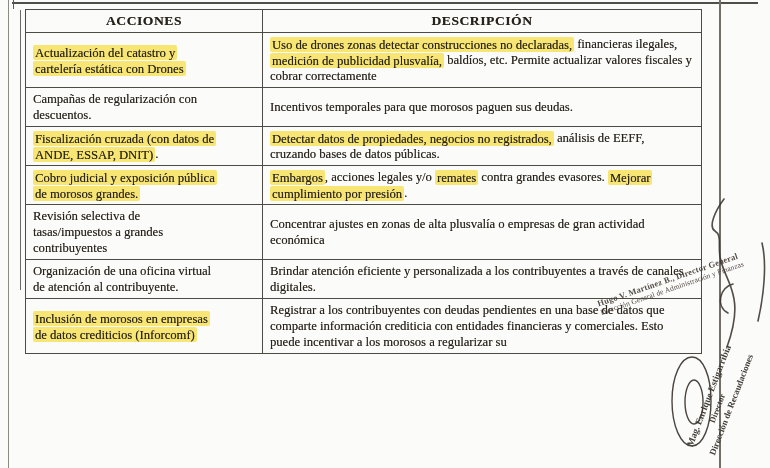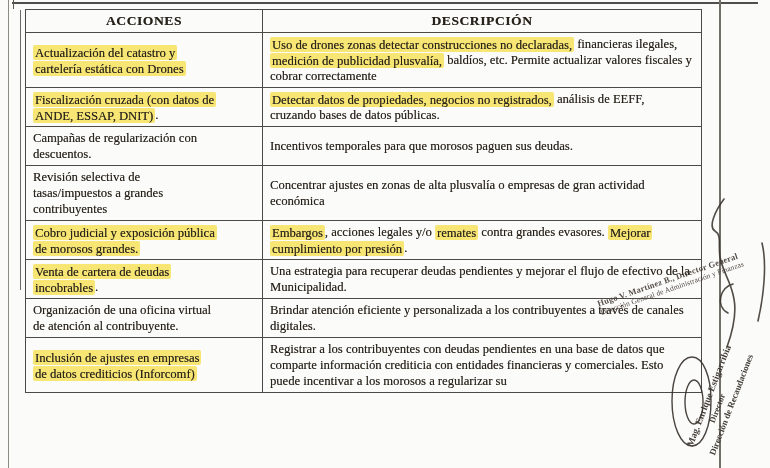--- a/index.html
+++ b/index.html
@@ -80,52 +80,47 @@
       <th>DESCRIPCIÓN</th>
     </tr>
   </thead>
   <tbody>
       <tr>
         <td class="accion-cell"><span class="hl">Actualización del catastro y
 cartelería estática con Drones</span></td>
         <td class="desc-cell"><span class="hl">Uso de drones zonas detectar construcciones no declaradas,</span><span> financieras ilegales, </span><span class="hl">medición de publicidad plusvalía,</span><span> baldíos, etc. Permite actualizar valores fiscales y cobrar correctamente</span></td>
       </tr>
       <tr>
+        <td class="accion-cell"><span>Campañas de regularización con
+descuentos.</span></td>
+        <td class="desc-cell"><span>Incentivos temporales para que morosos paguen sus deudas.</span></td>
+      </tr>
+      <tr>
         <td class="accion-cell"><span class="hl">Fiscalización cruzada (con datos de
 ANDE, ESSAP, DNIT)</span><span>.</span></td>
         <td class="desc-cell"><span class="hl">Detectar datos de propiedades, negocios no registrados,</span><span> análisis de EEFF, cruzando bases de datos públicas.</span></td>
       </tr>
       <tr>
-        <td class="accion-cell"><span>Campañas de regularización con
-descuentos.</span></td>
-        <td class="desc-cell"><span>Incentivos temporales para que morosos paguen sus deudas.</span></td>
+        <td class="accion-cell"><span class="hl">Cobro judicial y exposición pública
+de morosos grandes.</span></td>
+        <td class="desc-cell"><span class="hl">Embargos</span><span>, acciones legales y/o </span><span class="hl">remates</span><span> contra grandes evasores. </span><span class="hl">Mejorar cumplimiento por presión</span><span>.</span></td>
       </tr>
       <tr>
         <td class="accion-cell"><span>Revisión selectiva de
 tasas/impuestos a grandes
 contribuyentes</span></td>
         <td class="desc-cell"><span>Concentrar ajustes en zonas de alta plusvalía o empresas de gran actividad económica</span></td>
       </tr>
       <tr>
-        <td class="accion-cell"><span class="hl">Cobro judicial y exposición pública
-de morosos grandes.</span></td>
-        <td class="desc-cell"><span class="hl">Embargos</span><span>, acciones legales y/o </span><span class="hl">remates</span><span> contra grandes evasores. </span><span class="hl">Mejorar cumplimiento por presión</span><span>.</span></td>
-      </tr>
-      <tr>
-        <td class="accion-cell"><span class="hl">Venta de cartera de deudas
-incobrables</span><span>.</span></td>
-        <td class="desc-cell"><span>Una estrategia para recuperar deudas pendientes y mejorar el flujo de efectivo de la Municipalidad.</span></td>
-      </tr>
-      <tr>
         <td class="accion-cell"><span>Organización de una oficina virtual
 de atención al contribuyente.</span></td>
         <td class="desc-cell"><span>Brindar atención eficiente y personalizada a los contribuyentes a través de canales digitales.</span></td>
       </tr>
       <tr>
-        <td class="accion-cell"><span class="hl">Inclusión de ajustes en empresas
+        <td class="accion-cell"><span class="hl">Inclusión de morosos en empresas
 de datos crediticios (Inforcomf)</span></td>
         <td class="desc-cell"><span>Registrar a los contribuyentes con deudas pendientes en una base de datos que comparte información crediticia con entidades financieras y comerciales. Esto puede incentivar a los morosos a regularizar su</span></td>
       </tr>
     </tbody>
 </table>
 
 <div class="stamp stamp-hugo">
   <div class="l1">Hugo V. Martínez B., Director General</div>
   <div class="l2">Dirección General de Administración y Finanzas</div>
 </div>

